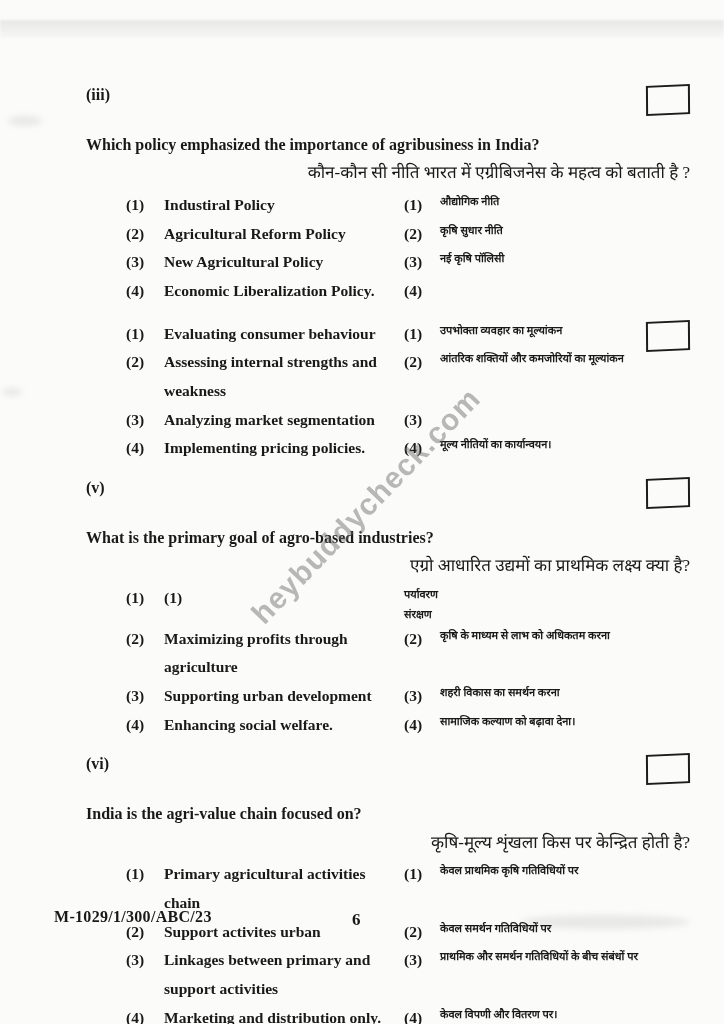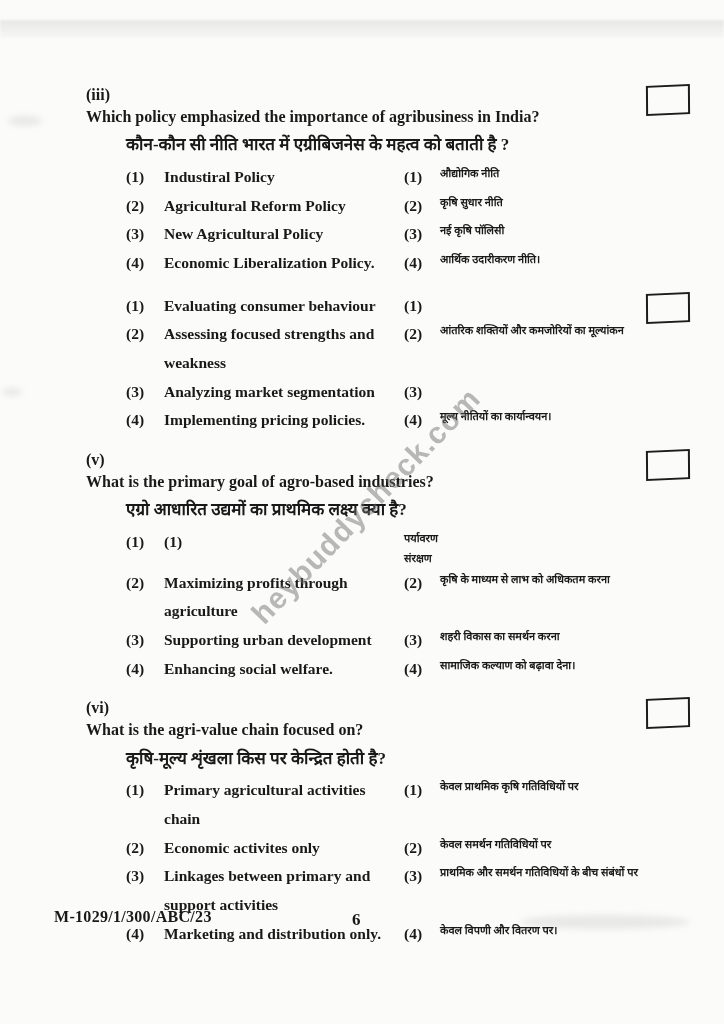--- a/index.html
+++ b/index.html
@@ -41,24 +41,24 @@
   }
   .qbox{
     position:absolute;right:34px;top:1px;
     width:40px;height:26px;
     border:2.6px solid #1c1c1c;
     transform:rotate(-2.5deg) skewX(-2deg);
     background:transparent;
   }
   .q-head{display:flex;font-weight:bold;font-size:16px;line-height:1.35;flex-direction:column;}
   .q-num{width:40px;flex:none;}
-  .q-en{padding-right:60px;}
+  .q-en{padding-right:60px;margin-top:28px;}
   .q-hi{
     margin-left:40px;margin-top:6px;margin-bottom:4px;
-    font-size:17px;font-weight:bold;line-height:1.4;
+    font-size:17px;font-weight:normal;line-height:1.4;text-align:right;
   }
   .opts{margin-left:40px;margin-top:6px;}
   .opt{
     display:grid;
     grid-template-columns:38px 240px 36px 1fr;
     align-items:start;
     font-size:15.5px;
     line-height:1.85;
   }
   .o-en{font-weight:bold;padding-right:8px;}
@@ -107,36 +107,36 @@
         <div class="opt">
           <span class="o-num">(3)</span>
           <span class="o-en">New Agricultural Policy</span>
           <span class="o-num">(3)</span>
           <span class="o-hi">नई कृषि पॉलिसी</span>
         </div>
         <div class="opt">
           <span class="o-num">(4)</span>
           <span class="o-en">Economic Liberalization Policy.</span>
           <span class="o-num">(4)</span>
-          <span class="o-hi">आर्थिक उदारीकरण नीति।</span>
         </div>
       </div>
     </section>
 
     <section class="question">
       <div class="qbox"></div>
       <div class="opts">
         <div class="opt">
           <span class="o-num">(1)</span>
           <span class="o-en">Evaluating consumer behaviour</span>
           <span class="o-num">(1)</span>
-        </div>
-        <div class="opt">
-          <span class="o-num">(2)</span>
-          <span class="o-en">Assessing focused strengths and weakness</span>
+          <span class="o-hi">उपभोक्ता व्यवहार का मूल्यांकन</span>
+        </div>
+        <div class="opt">
+          <span class="o-num">(2)</span>
+          <span class="o-en">Assessing internal strengths and weakness</span>
           <span class="o-num">(2)</span>
           <span class="o-hi">आंतरिक शक्तियों और कमजोरियों का मूल्यांकन</span>
         </div>
         <div class="opt">
           <span class="o-num">(3)</span>
           <span class="o-en">Analyzing market segmentation</span>
           <span class="o-num">(3)</span>
         </div>
         <div class="opt">
           <span class="o-num">(4)</span>
@@ -178,33 +178,33 @@
           <span class="o-num">(4)</span>
           <span class="o-hi">सामाजिक कल्याण को बढ़ावा देना।</span>
         </div>
       </div>
     </section>
 
     <section class="question">
       <div class="qbox"></div>
       <div class="q-head">
         <span class="q-num">(vi)</span>
-        <span class="q-en">What is the agri-value chain focused on?</span>
+        <span class="q-en">India is the agri-value chain focused on?</span>
       </div>
       <div class="q-hi">कृषि-मूल्य शृंखला किस पर केन्द्रित होती है?</div>
       <div class="opts">
         <div class="opt">
           <span class="o-num">(1)</span>
           <span class="o-en">Primary agricultural activities chain</span>
           <span class="o-num">(1)</span>
           <span class="o-hi">केवल प्राथमिक कृषि गतिविधियों पर</span>
         </div>
         <div class="opt">
           <span class="o-num">(2)</span>
-          <span class="o-en">Economic activites only</span>
+          <span class="o-en">Support activites urban</span>
           <span class="o-num">(2)</span>
           <span class="o-hi">केवल समर्थन गतिविधियों पर</span>
         </div>
         <div class="opt">
           <span class="o-num">(3)</span>
           <span class="o-en">Linkages between primary and support activities</span>
           <span class="o-num">(3)</span>
           <span class="o-hi">प्राथमिक और समर्थन गतिविधियों के बीच संबंधों पर</span>
         </div>
         <div class="opt">

